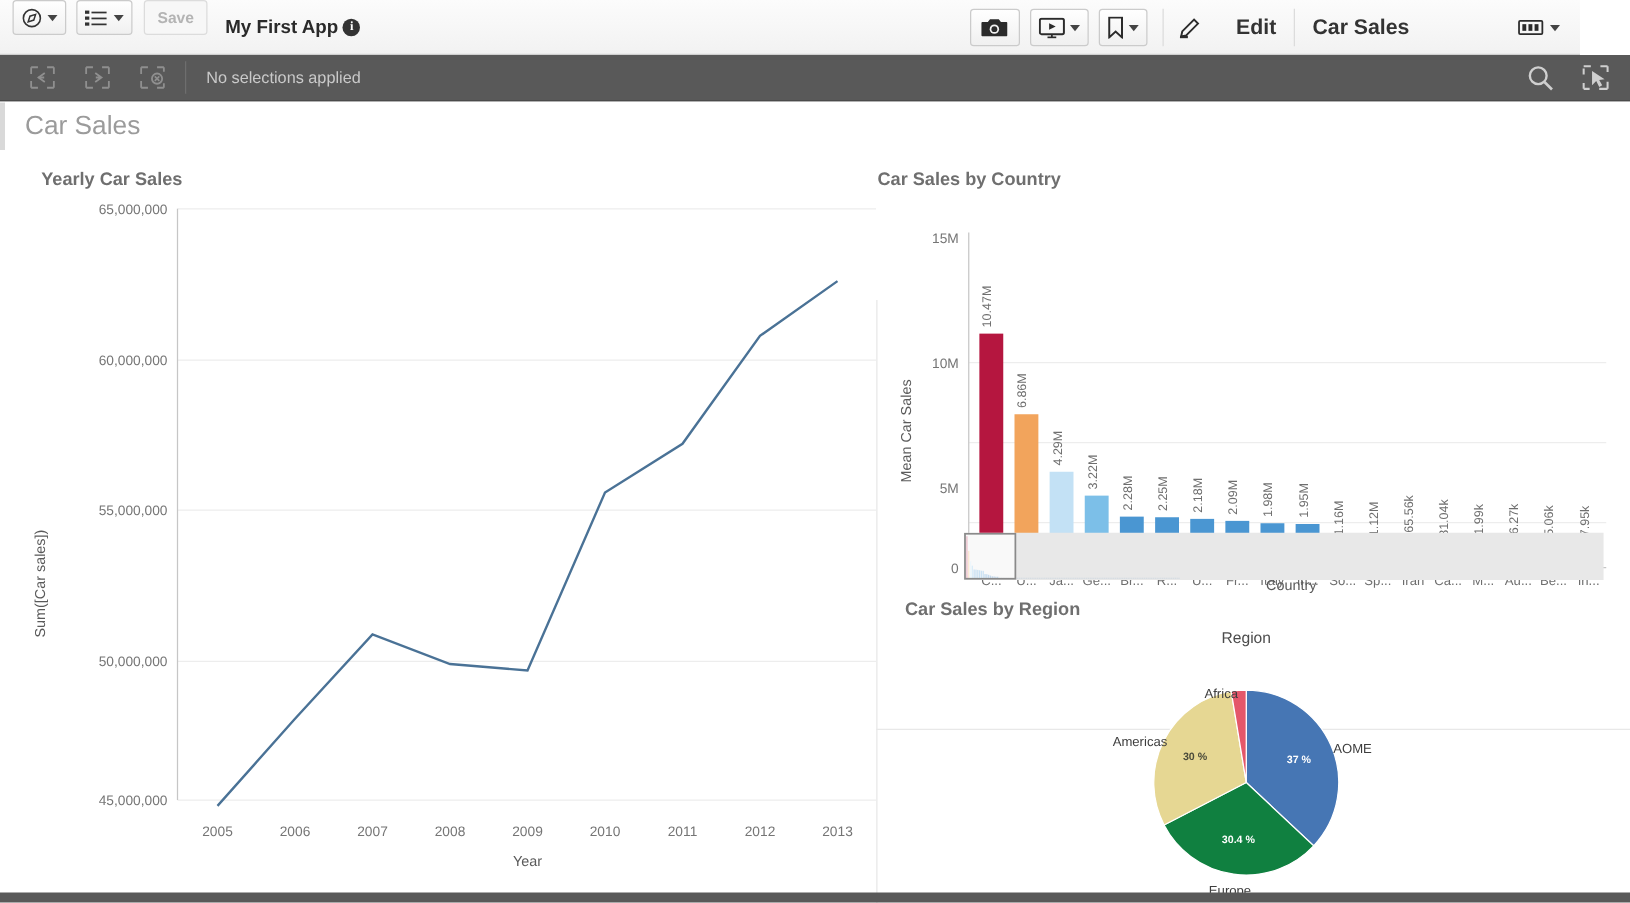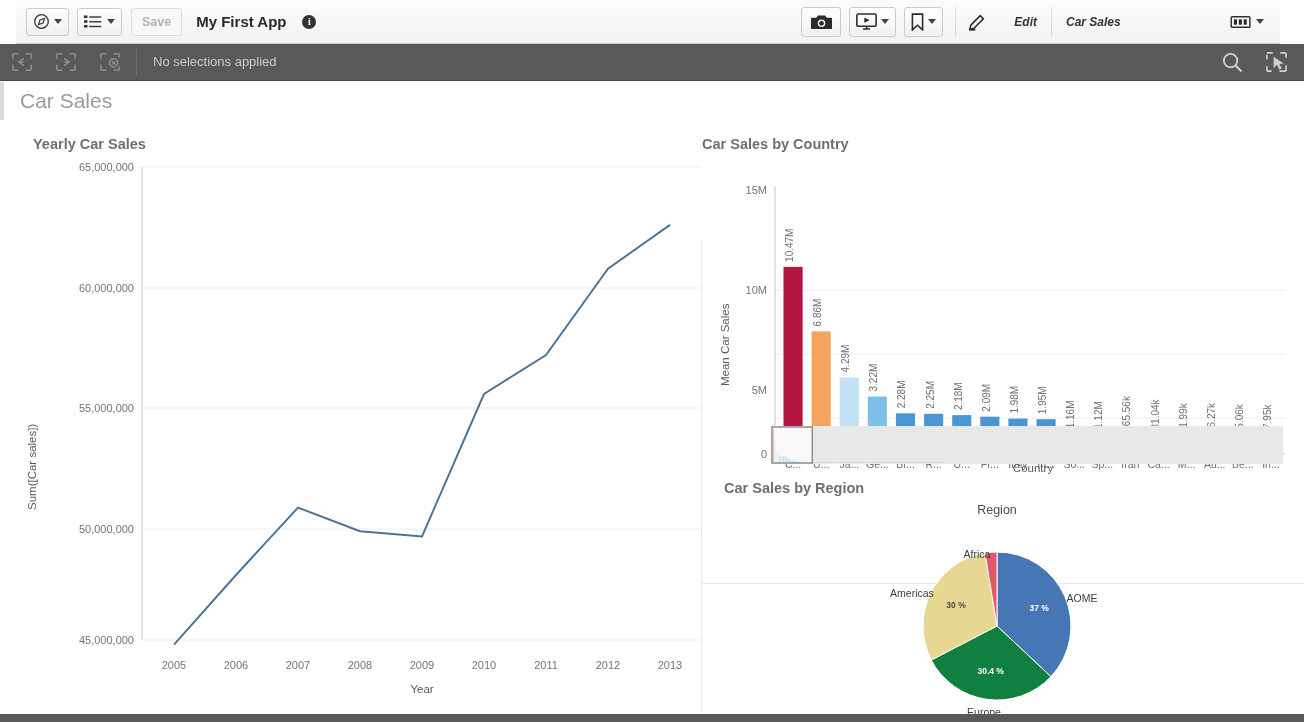--- a/index.html
+++ b/index.html
@@ -5,24 +5,24 @@
   * { box-sizing: border-box; margin: 0; padding: 0; }
   html, body {
     width: 1304px; height: 722px;
     font-family: "Liberation Sans", sans-serif;
     background: #ffffff;
     overflow: hidden;
   }
 
   
   #toolbar {
-    position: absolute; left: 16px; top: 0; width: 1264px; height: 44px;
+    position: absolute; left: 0; top: 0; width: 1264px; height: 44px;
     background: linear-gradient(to bottom, #fcfcfc 0%, #f2f2f2 100%);
     border-bottom: 1px solid #d0d0d0;
-    display: flex; align-items: center;
+    display: flex; 
   }
   .tb-btn {
     height: 28px; min-width: 28px;
     border: 1px solid #cbcbcb; border-radius: 3px;
     background: linear-gradient(to bottom,#ffffff 0%,#f0f0f0 100%);
     display: flex; align-items: center; justify-content: center;
     gap: 4px; padding: 0 6px; cursor: pointer;
   }
   .tb-btn.flat { border: none; background: none; }
   .caret {
@@ -31,45 +31,46 @@
     border-top: 5px solid #444; display: inline-block;
   }
   .tb-save {
     color: #b4b4b4; font-size: 12.5px; font-weight: bold;
     height: 28px; display: flex; align-items: center; padding: 0 10px;
     border: 1px solid #dcdcdc; border-radius: 3px; background: #f7f7f7;
     cursor: default;
   }
   #app-title {
     font-size: 15px; font-weight: bold; color: #2a2a2a;
-    display: flex; align-items: center; gap: 16px; white-space: nowrap;
+    display: flex; align-items: center; gap: 4px; white-space: nowrap;
   }
   .info-dot {
     width: 14px; height: 14px; border-radius: 50%;
     background: #333; color: #fff; font-size: 10px; font-weight: bold;
     font-family: "Liberation Serif", serif;
     display: inline-flex; align-items: center; justify-content: center;
     line-height: 1;
   }
   #tb-right { margin-left: auto; display: flex; align-items: center; height: 44px; }
   #edit-group {
     display: flex; align-items: center; height: 30px;
     border-left: 1px solid #dcdcdc; border-right: 1px solid #dcdcdc;
   }
   .edit-label, .sheet-name {
-    font-size: 12px; font-weight: bold; color: #333;
-    padding: 0 14px; line-height: 30px; white-space: nowrap; font-style: italic;
+    font-size: 17px; font-weight: bold; color: #333;
+    padding: 0 14px; line-height: 30px; white-space: nowrap;
   }
   .sheet-name { font-weight: bold; min-width: 170px; }
 
   
   #selbar {
     position: absolute; left: 0; top: 44px; width: 1304px; height: 37px;
     background: #595959; display: flex; align-items: center;
     border-bottom: 1px solid #4a4a4a;
+    padding-left: 12px;
   }
   .sel-icon {
     width: 44px; height: 37px; display: flex; align-items: center; justify-content: center;
     cursor: pointer;
   }
   #sel-text {
     color: #c9c9c9; font-size: 13px; padding-left: 16px;
     border-left: 1px solid #6e6e6e; height: 26px; line-height: 26px;
     margin-left: 4px; white-space: nowrap;
   }

